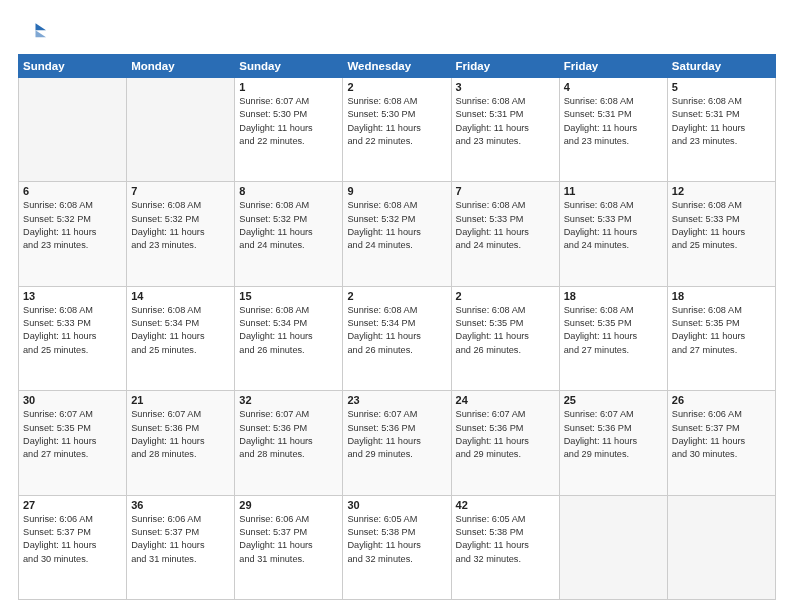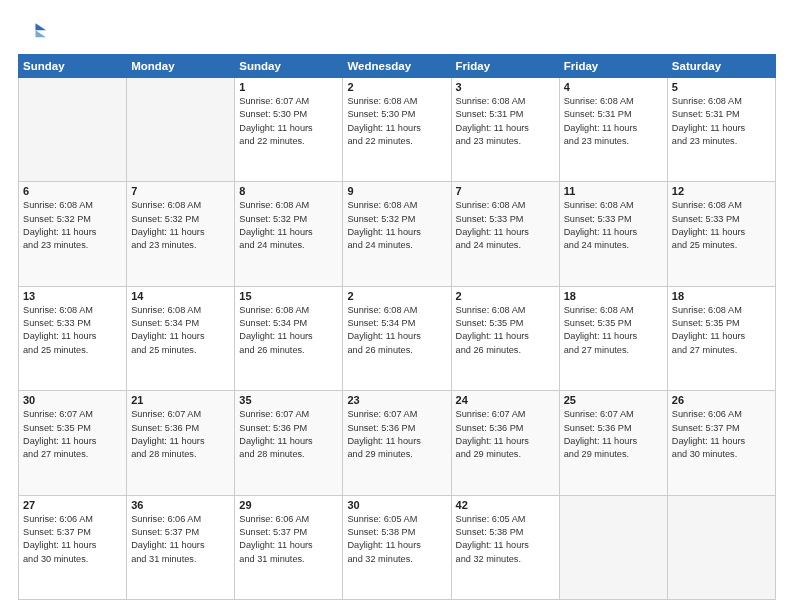--- a/index.html
+++ b/index.html
@@ -281,21 +281,21 @@
 and 27 minutes.</div>
           </td>
           <td>
             <span class="day-num">21</span>
             <div class="day-info" style="white-space: pre-line;">Sunrise: 6:07 AM
 Sunset: 5:36 PM
 Daylight: 11 hours
 and 28 minutes.</div>
           </td>
           <td>
-            <span class="day-num">35</span>
+            <span class="day-num">32</span>
             <div class="day-info" style="white-space: pre-line;">Sunrise: 6:07 AM
 Sunset: 5:36 PM
 Daylight: 11 hours
 and 28 minutes.</div>
           </td>
           <td>
             <span class="day-num">23</span>
             <div class="day-info" style="white-space: pre-line;">Sunrise: 6:07 AM
 Sunset: 5:36 PM
 Daylight: 11 hours

